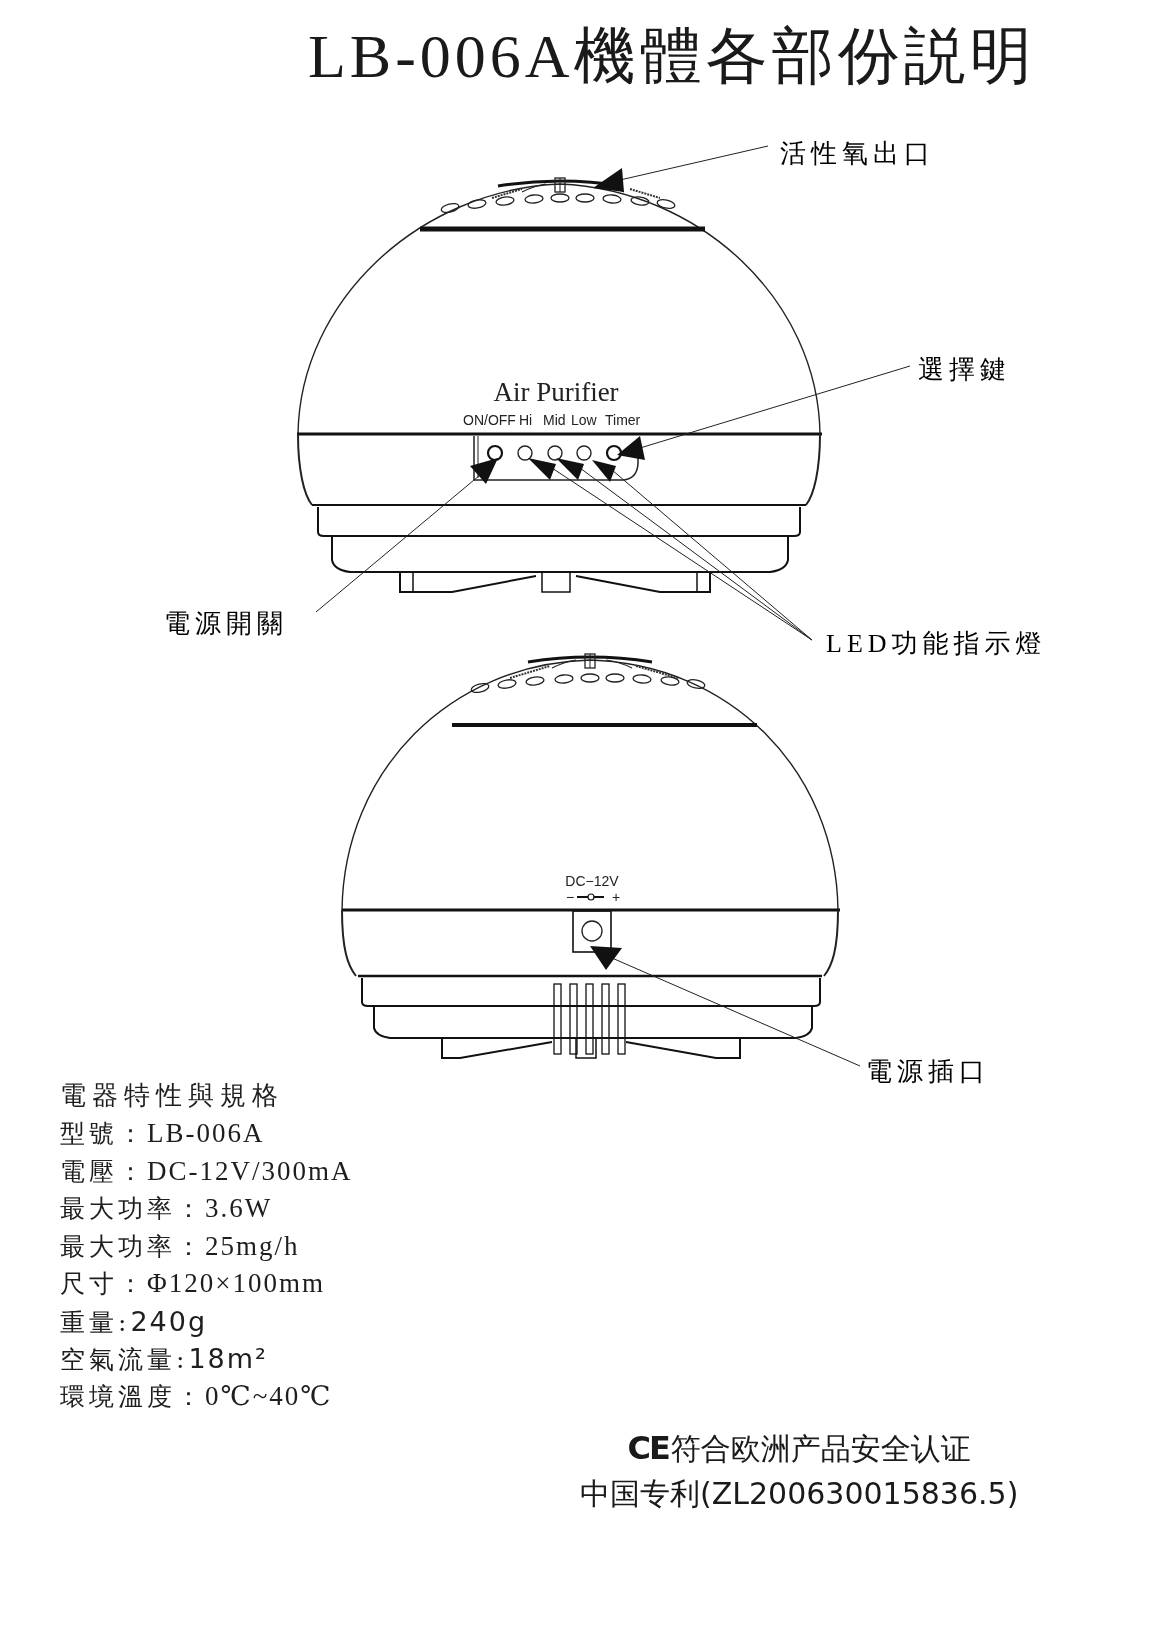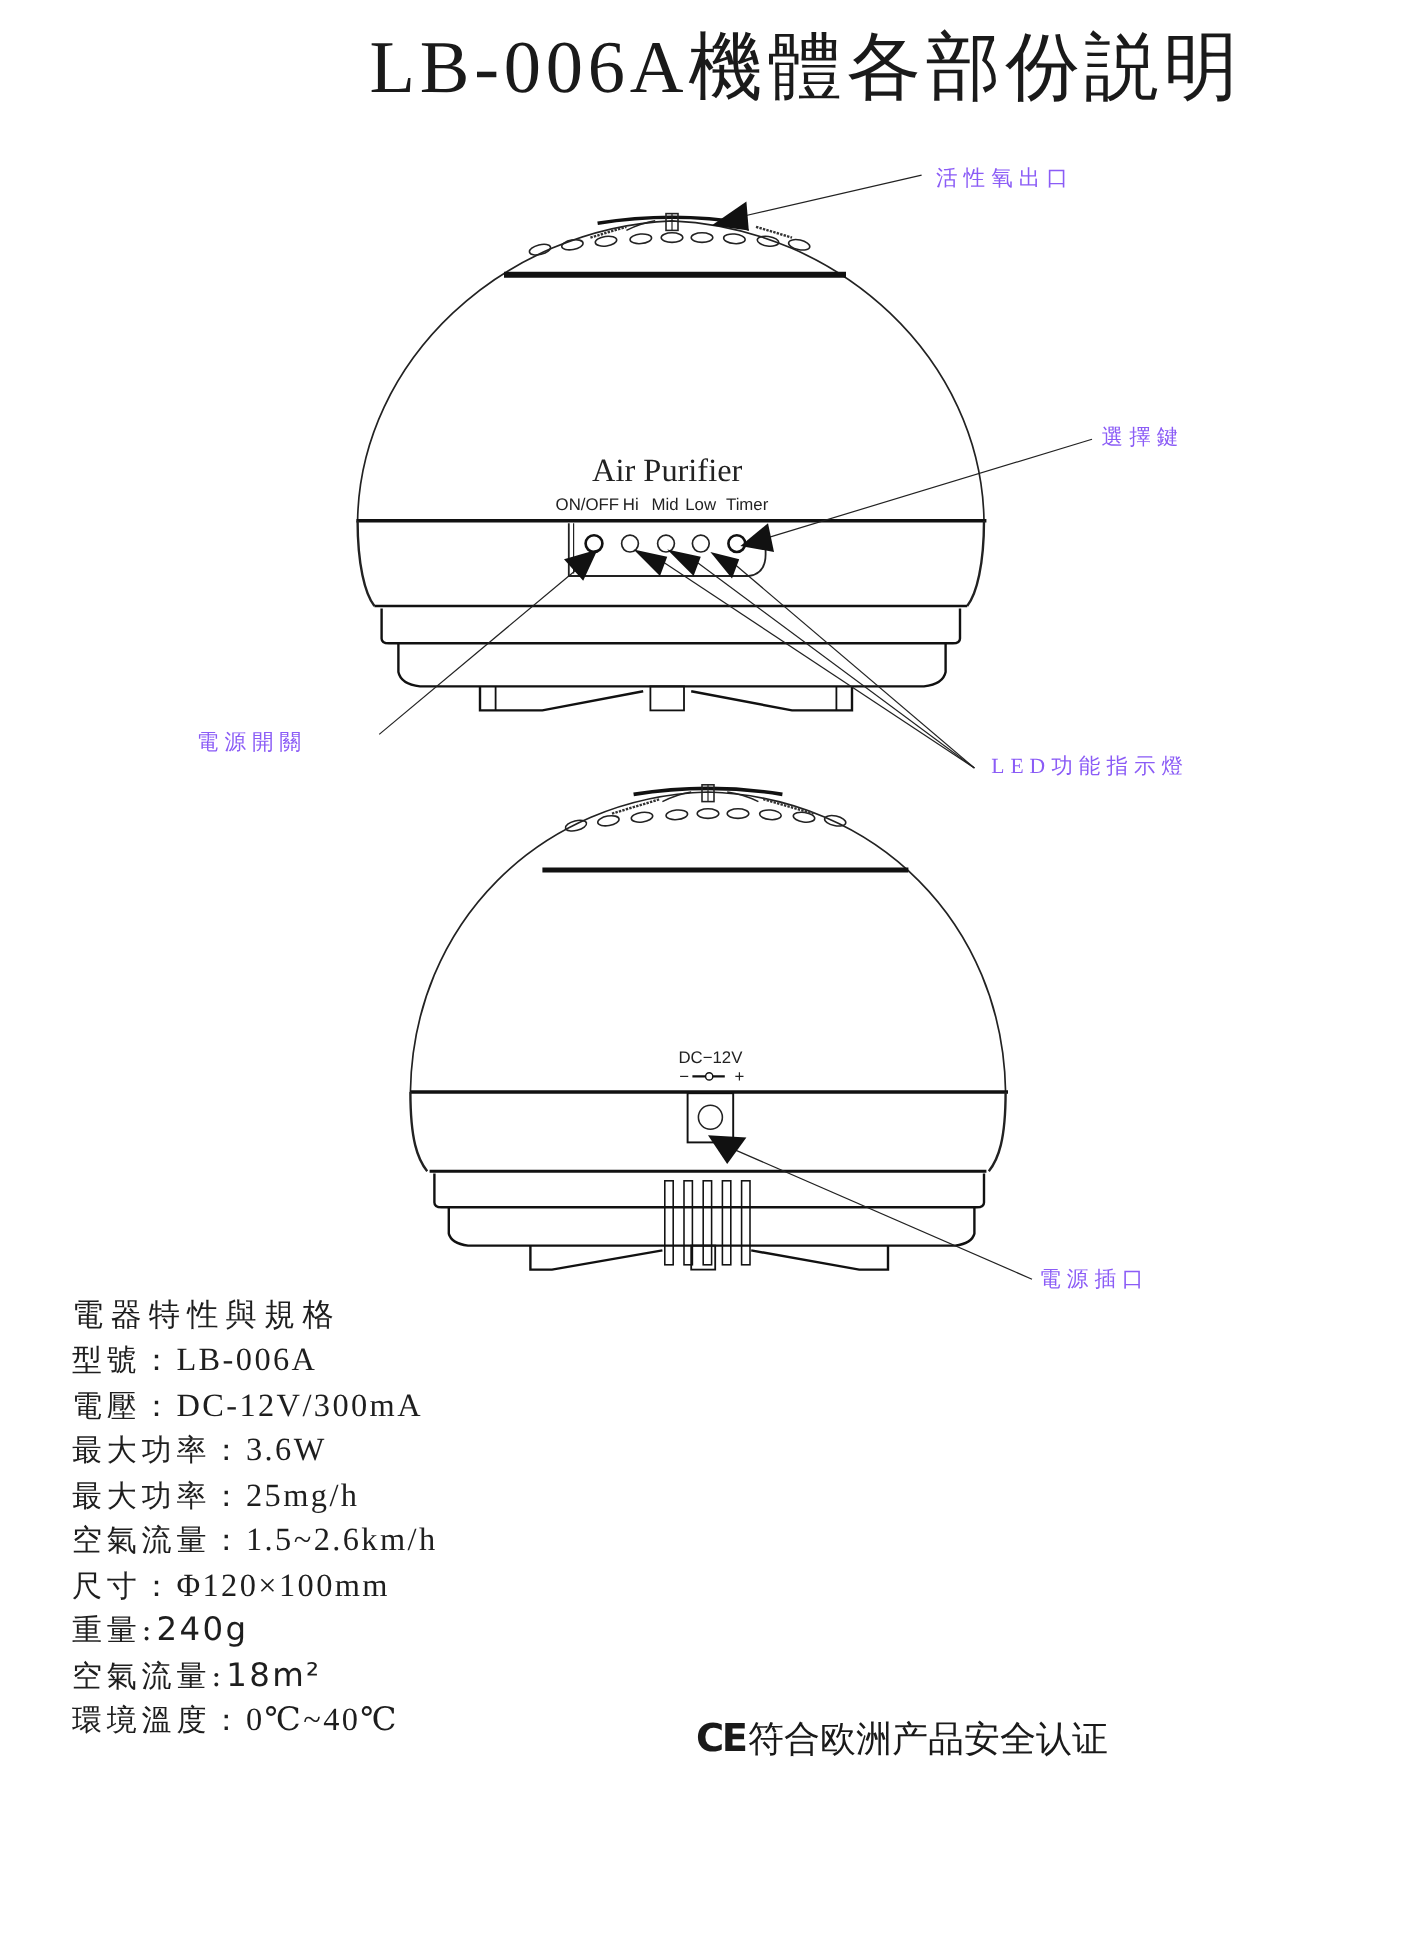--- a/index.html
+++ b/index.html
@@ -4,21 +4,21 @@
   <style>
     html, body { margin: 0; padding: 0; background: #ffffff; }
     body { width: 1170px; height: 1625px; position: relative; overflow: hidden; color: #1a1a1a; }
     .title {
       position: absolute; left: 308px; top: 14px;
       font-family: "Liberation Serif", "DejaVu Serif", serif;
       font-size: 62px; letter-spacing: 4px; white-space: nowrap; color: #1a1a1a;
     }
     .callout {
       position: absolute; font-family: "DejaVu Serif", "Liberation Serif", serif;
-      font-size: 18px; letter-spacing: 5px; white-space: nowrap; color: #8b5cf6;
+      font-size: 26px; letter-spacing: 5px; white-space: nowrap; color: #000000;
     }
     svg.diagram { position: absolute; left: 0; top: 0; }
     .brand {
       font-family: "Liberation Serif", "DejaVu Serif", serif; font-size: 27px; fill: #222;
     }
     .btnlabel { font-family: "Liberation Sans", "DejaVu Sans", sans-serif; font-size: 14px; fill: #222; }
     .dclabel { font-family: "Liberation Sans", "DejaVu Sans", sans-serif; font-size: 14px; fill: #222; }
     .specs {
       position: absolute; left: 60px; top: 1078px;
       font-family: "Liberation Serif", "DejaVu Serif", serif; color: #1e1e1e;
@@ -177,24 +177,24 @@
     <polygon points="590,946 622,948 606,970" fill="#111"></polygon>
   </g>
 </svg>
 
 <div class="specs">
   <div class="specs-title">電器特性與規格</div>
   <div class="spec-row"><span class="k">型號：</span><span>LB-006A</span></div>
   <div class="spec-row"><span class="k">電壓：</span><span>DC-12V/300mA</span></div>
   <div class="spec-row"><span class="k">最大功率：</span><span>3.6W</span></div>
   <div class="spec-row"><span class="k">最大功率：</span><span>25mg/h</span></div>
-  <div class="spec-row"><span class="k">空氣流量：</span><span>1.5~2.6km/h</span></div>
   <div class="spec-row"><span class="k">尺寸：</span><span>Φ120×100mm</span></div>
   <div class="spec-row"><span class="k">重量:</span><span style="font-family:'DejaVu Sans',sans-serif;">240g</span></div>
   <div class="spec-row"><span class="k">空氣流量:</span><span style="font-family:'DejaVu Sans',sans-serif;">18m²</span></div>
   <div class="spec-row"><span class="k">環境溫度：</span><span>0℃~40℃</span></div>
 </div>
 
 <div class="cert">
   <div class="cert-row">
     <span class="ce-mark">CE</span><span>符合欧洲产品安全认证</span>
   </div>
+  <div class="cert-row">中国专利(ZL200630015836.5)</div>
 </div>
 
 </body></html>

